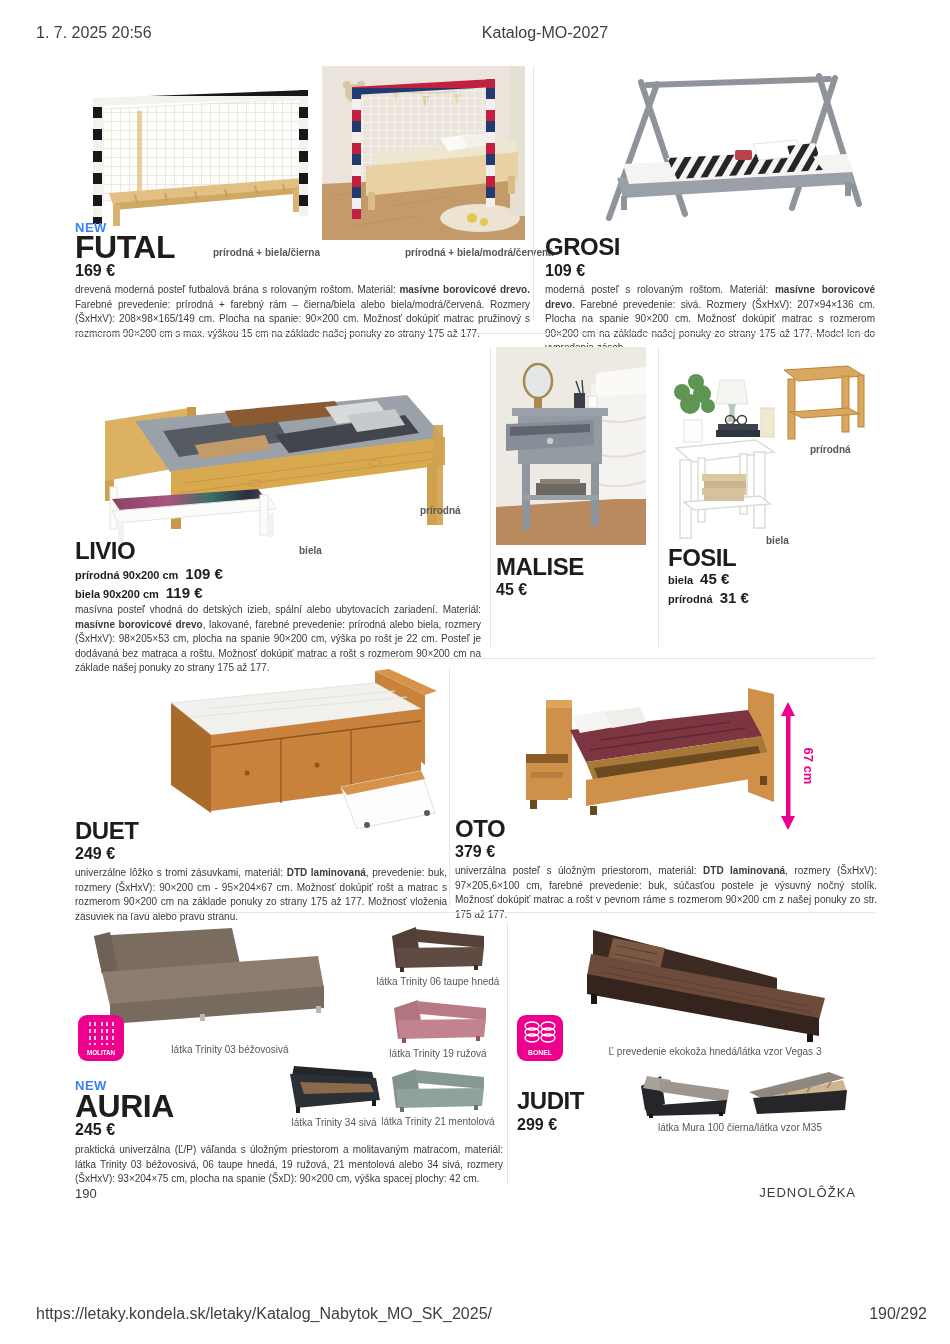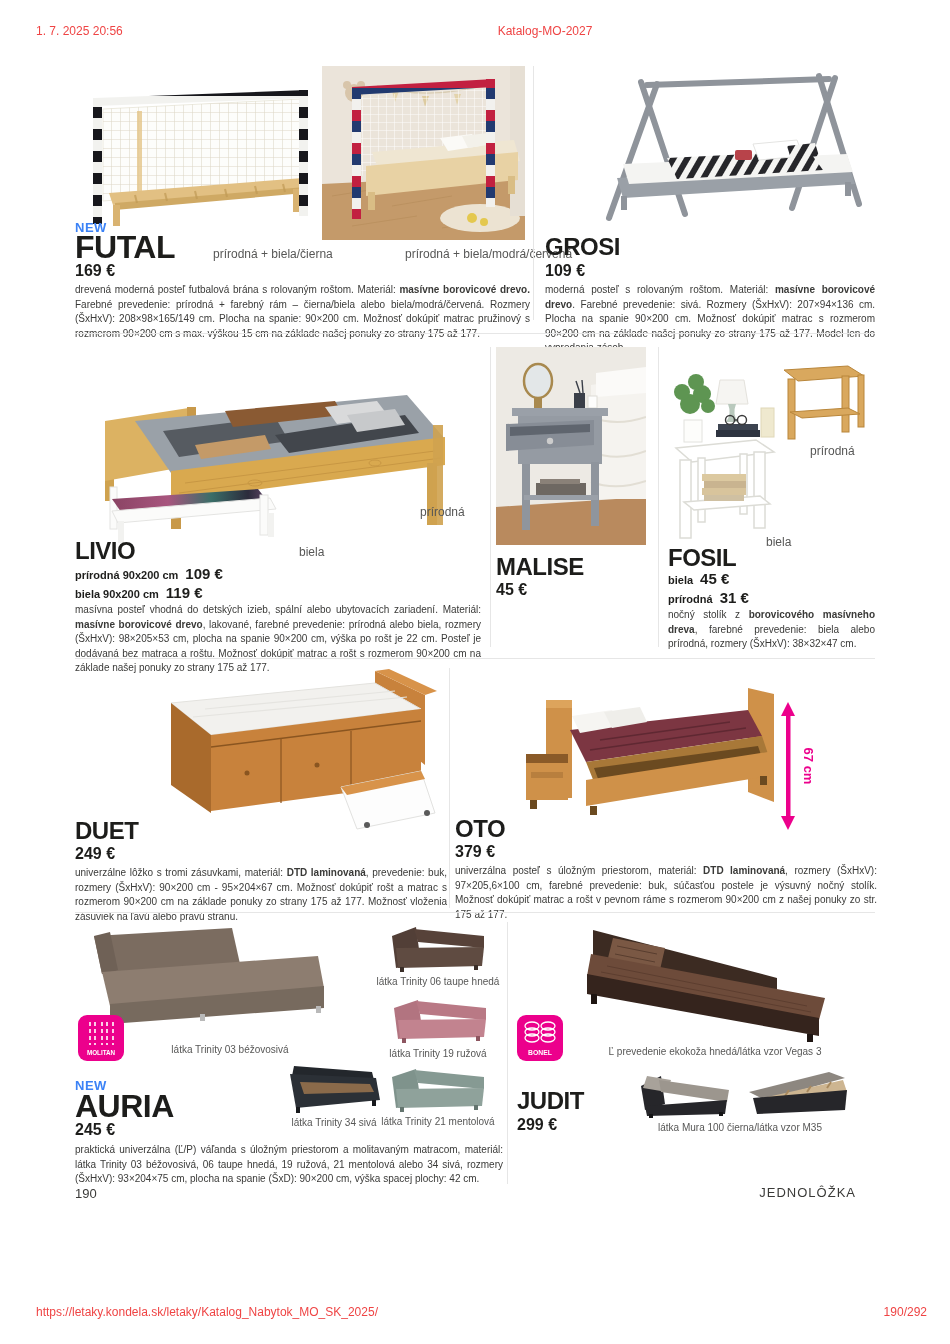--- a/index.html
+++ b/index.html
@@ -1,29 +1,29 @@
 <!DOCTYPE html>
 <html><head>
 <meta charset="utf-8">
 <style>
   html,body{margin:0;padding:0;background:#fff;}
   .page{position:relative;width:950px;height:1344px;margin:0 auto;background:#ffffff;
         font-family:"Liberation Sans","DejaVu Sans",sans-serif;color:#1d1d1b;overflow:hidden;}
   .abs{position:absolute;}
-  .printmeta{font-size:12px;color:#ef4444;white-space:nowrap;}
+  .printmeta{font-size:16px;color:#404040;white-space:nowrap;}
   .ptitle{transform:translateX(-50%);}
   .newtag{font-size:13px;font-weight:bold;color:#3b82f6;letter-spacing:.5px;white-space:nowrap;}
   .pname{font-weight:bold;font-size:24px;letter-spacing:-.5px;white-space:nowrap;color:#1d1d1b;}
   .pname.big{font-size:32px;}
   .price{font-size:16px;font-weight:bold;white-space:nowrap;color:#1d1d1b;}
   .vrow{display:flex;align-items:baseline;gap:7px;white-space:nowrap;}
   .vlabel{font-size:11px;font-weight:bold;}
   .vprice{font-size:15px;font-weight:bold;}
   .desc{font-size:10px;line-height:1.45;color:#3a3a38;text-align:justify;margin:0;}
-  .cap{font-size:12px;color:#575756;white-space:nowrap;}
+  .cap{font-size:10px;color:#575756;white-space:nowrap;font-weight:bold;}
   .capc{font-size:10px;color:#575756;text-align:center;}
   .vdiv{width:1px;background:#e6e6e6;}
   .hdiv{height:1px;background:#e6e6e6;}
   .foot{font-size:13px;color:#3a3a38;white-space:nowrap;}
   .img svg{display:block;width:100%;height:100%;}
 </style>
 </head>
 <body>
 
 <div class="page">
@@ -294,21 +294,20 @@
 
   <h2 class="abs pname" style="left:668px;top:544px;margin:0">FOSIL</h2>
   <div class="abs vrow" style="left:668px;top:570px">
     <span class="vlabel">biela</span>
     <span class="vprice">45 €</span>
   </div>
   <div class="abs vrow" style="left:668px;top:589px">
     <span class="vlabel">prírodná</span>
     <span class="vprice">31 €</span>
   </div>
-  <p class="desc abs" style="left:668px;top:608px;width:207px"><span>nočný stolík z </span><b>borovicového masívneho dreva</b><span>, farebné prevedenie: biela alebo prírodná, rozmery (ŠxHxV): 38×32×47 cm.</span></p>
 
   <div class="abs hdiv" style="left:75px;top:658px;width:800px"></div>
 
   <div class="abs img" style="left:135px;top:665px;width:310px;height:168px">
     <svg viewBox="0 0 310 168">
       <polygon points="240,6 290,30 290,100 240,60" fill="#c8823c"></polygon>
       <polygon points="240,6 254,4 302,26 290,30" fill="#d8934a"></polygon>
       <polygon points="36,38 240,18 286,44 76,70" fill="#f2f1ee" stroke="#e3e2de"></polygon>
       <g stroke="#e5e4e0" stroke-width="1.2" fill="none">
         <path d="M70 44 L260 26"></path>

